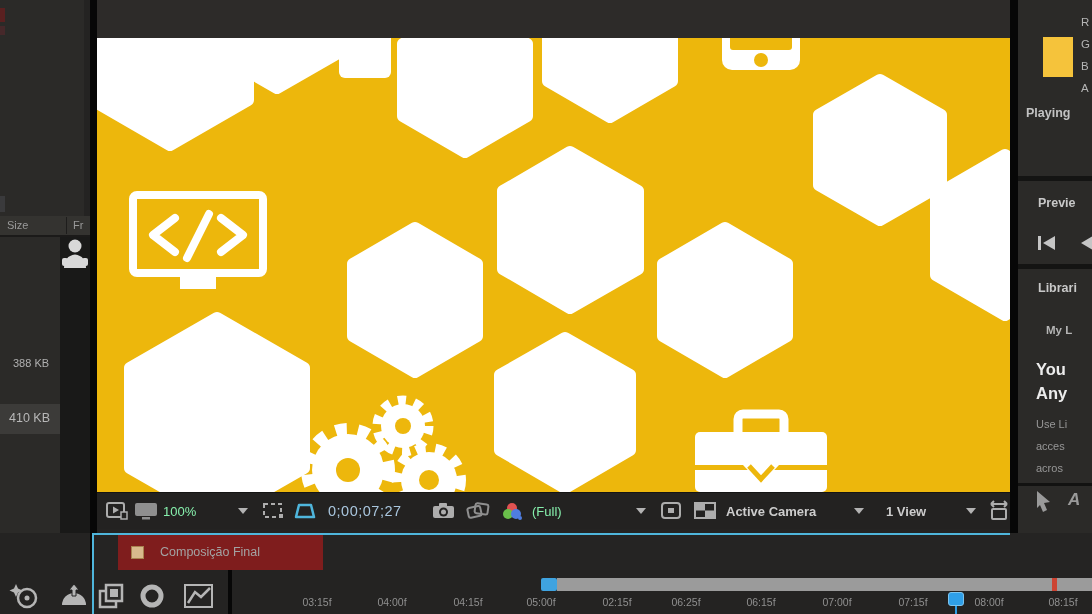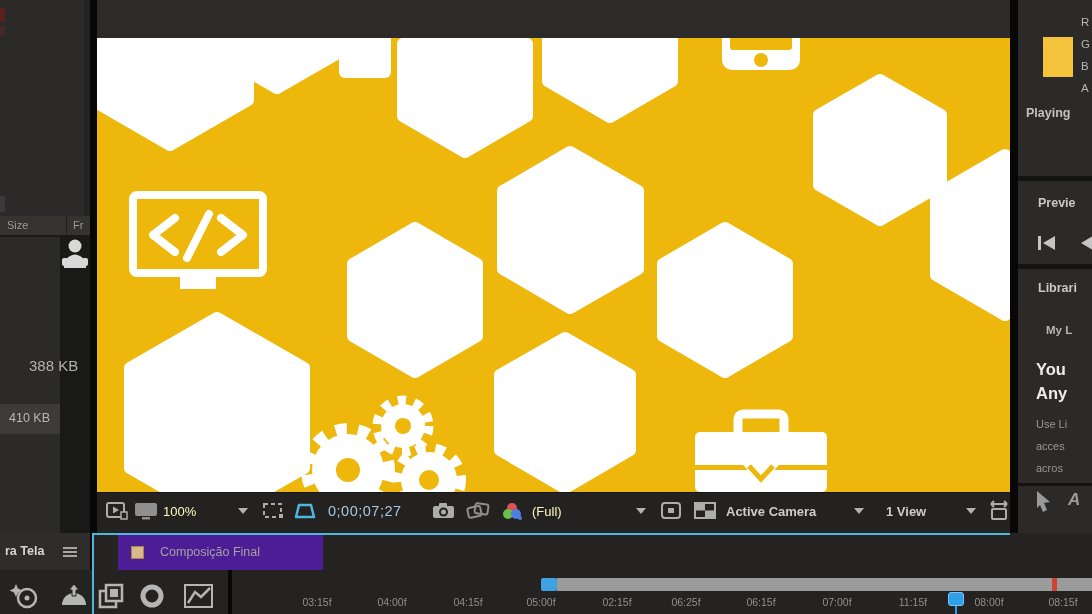--- a/index.html
+++ b/index.html
@@ -12,34 +12,34 @@
   .lp-header{left:0;top:216px;width:90px;height:19px;background:#343330;border-bottom:2px solid #1b1a19;}
   .lp-darkcol{left:60px;top:237px;width:30px;height:296px;background:#191918;}
   .lp-rowhi{left:0;top:404px;width:60px;height:30px;background:#3c3b39;}
   
   .vdiv{background:#070707;}
   
   .viewer-top{left:97px;top:0;width:913px;height:38px;background:#2d2b29;}
   .viewer-tab{left:110px;top:12px;width:142px;height:26px;background:#141413;color:#5ca3c8;
               font-weight:bold;font-size:12.5px;text-align:center;line-height:26px;}
   .viewer-toolbar{left:97px;top:492px;width:913px;height:36px;background:#232221;border-top:1px solid #151514;}
-  .tb-txt{color:#fef9c3;font-size:13px;}
+  .tb-txt{color:#86efac;font-size:13px;}
   .timecode{color:#a9c6de;font-size:14.5px;letter-spacing:.5px;}
   
   .right-panel{left:1018px;top:0;width:74px;height:550px;background:#2b2a28;overflow:hidden;}
   .rp-div{left:0;width:74px;height:5px;background:#141413;position:absolute;}
   .rp-title{color:#c8c8c8;font-weight:bold;font-size:12.5px;}
   .rp-small{color:#b5b5b5;font-size:11.5px;}
   .rp-gray{color:#979797;font-size:11px;}
   
   .tl-tabbar{left:94px;top:533px;width:998px;height:37px;background:#252423;}
   .tl-accent-top{left:94px;top:533px;width:916px;height:2px;background:#4fb6dc;}
   .tl-accent-left{left:92px;top:533px;width:2px;height:81px;background:#4fb6dc;}
   .left-tab{left:0;top:533px;width:90px;height:37px;background:#2e2d2b;}
-  .comp-tab{left:118px;top:535px;width:205px;height:35px;background:#4c1d95;}
+  .comp-tab{left:118px;top:535px;width:205px;height:35px;background:#7f1d1d;}
   .ruler-label{position:absolute;width:60px;text-align:center;color:#8f8f8f;font-size:10.5px;top:596px;}
   .scroll-gray{left:557px;top:578px;width:535px;height:13px;background:#9b9b9b;}
   .scroll-handle{left:541px;top:578px;width:16px;height:13px;background:#3fa3e0;border-radius:2px;}
   .scroll-marker{left:1052px;top:578px;width:5px;height:13px;background:#cc4433;}
   .playhead-head{left:948px;top:592px;width:16px;height:14px;background:#2f9fe8;border:1px solid #7cc4ef;border-radius:3px;box-sizing:border-box;}
   .playhead-line{left:955px;top:606px;width:2px;height:8px;background:#2f9fe8;}
 </style>
 </head>
 <body>
 
@@ -58,21 +58,21 @@
 
     <div class="abs lp-darkcol"></div>
 
     <svg class="abs" style="left:62px;top:238px;" width="26" height="30" viewBox="0 0 26 30">
       <circle cx="13" cy="8" r="6.5" fill="#d8d8d8"></circle>
       <path d="M2,30 Q2,18 13,16.5 Q24,18 24,30 Z" fill="#d8d8d8"></path>
       <rect x="0" y="20" width="6" height="8" rx="2" fill="#d8d8d8"></rect>
       <rect x="20" y="20" width="6" height="8" rx="2" fill="#d8d8d8"></rect>
     </svg>
 
-    <span class="abs" style="left:13px;top:357px;color:#b0b0b0;font-size:15px;margin-left:16px;">388 KB</span>
+    <span class="abs" style="left:13px;top:357px;color:#b0b0b0;font-size:11px;">388 KB</span>
     <div class="abs lp-rowhi"></div>
     <span class="abs" style="left:9px;top:411px;color:#b8b8b8;font-size:12.5px;">410 KB</span>
   </div>
 
   <div class="abs vdiv" style="left:90px;top:0;width:7px;height:570px;"></div>
 
   <div class="abs viewer-top"></div>
 
   <svg class="abs" style="left:97px;top:38px;" width="913" height="454" viewBox="0 0 913 454">
     <rect x="0" y="0" width="913" height="454" fill="#edb70c"></rect>
@@ -223,28 +223,20 @@
     </svg>
     <span class="abs" style="left:50px;top:490px;color:#9a9a9a;font-size:17px;font-weight:bold;font-style:italic;">A</span>
   </div>
 
   <div class="abs" style="left:1020px;top:535px;width:72px;height:12px;background:#8a8a8a;border-radius:5px;"></div>
 
   <div class="abs tl-tabbar"></div>
   <div class="abs tl-accent-top"></div>
   <div class="abs tl-accent-left"></div>
 
-  <div class="abs left-tab">
-    <span class="abs" style="left:5px;top:11px;color:#d6d6d6;font-weight:bold;font-size:12.5px;">ra Tela</span>
-    <svg class="abs" style="left:62px;top:13px;" width="16" height="12" viewBox="0 0 16 12">
-      <rect x="1" y="1" width="14" height="2" fill="#a5a5a5"></rect>
-      <rect x="1" y="5" width="14" height="2" fill="#a5a5a5"></rect>
-      <rect x="1" y="9" width="14" height="2" fill="#a5a5a5"></rect>
-    </svg>
-  </div>
 
   <div class="abs comp-tab">
     <div class="abs" style="left:13px;top:11px;width:13px;height:13px;background:#d8b98c;border:1px solid #a8824f;box-sizing:border-box;"></div>
     <span class="abs" style="left:42px;top:10px;color:#a3a3a3;font-size:12.5px;">Composição Final</span>
   </div>
 
   <svg class="abs" style="left:8px;top:583px;" width="32" height="27" viewBox="0 0 32 27">
     <circle cx="19" cy="15" r="9" fill="none" stroke="#b5b5b5" stroke-width="2.5"></circle>
     <circle cx="19" cy="15" r="2.5" fill="#b5b5b5"></circle>
     <path d="M8,1 l2,4.5 4.5,2 -4.5,2 -2,4.5 -2,-4.5 -4.5,-2 4.5,-2 Z" fill="#b5b5b5"></path>
@@ -270,21 +262,21 @@
 
   <span class="ruler-label" style="left:218px;margin-top:39px;">1:00f</span>
   <span class="ruler-label" style="left:287px;">03:15f</span>
   <span class="ruler-label" style="left:362px;">04:00f</span>
   <span class="ruler-label" style="left:438px;">04:15f</span>
   <span class="ruler-label" style="left:511px;">05:00f</span>
   <span class="ruler-label" style="left:587px;">02:15f</span>
   <span class="ruler-label" style="left:656px;">06:25f</span>
   <span class="ruler-label" style="left:731px;text-align:center;">06:15f</span>
   <span class="ruler-label" style="left:807px;">07:00f</span>
-  <span class="ruler-label" style="left:883px;">11:15f</span>
+  <span class="ruler-label" style="left:883px;">07:15f</span>
   <span class="ruler-label" style="left:959px;">08:00f</span>
   <span class="ruler-label" style="left:1033px;">08:15f</span>
 
   <div class="abs scroll-gray"></div>
   <div class="abs scroll-handle"></div>
   <div class="abs scroll-marker"></div>
 
   <div class="abs playhead-head"></div>
   <div class="abs playhead-line"></div>
 

